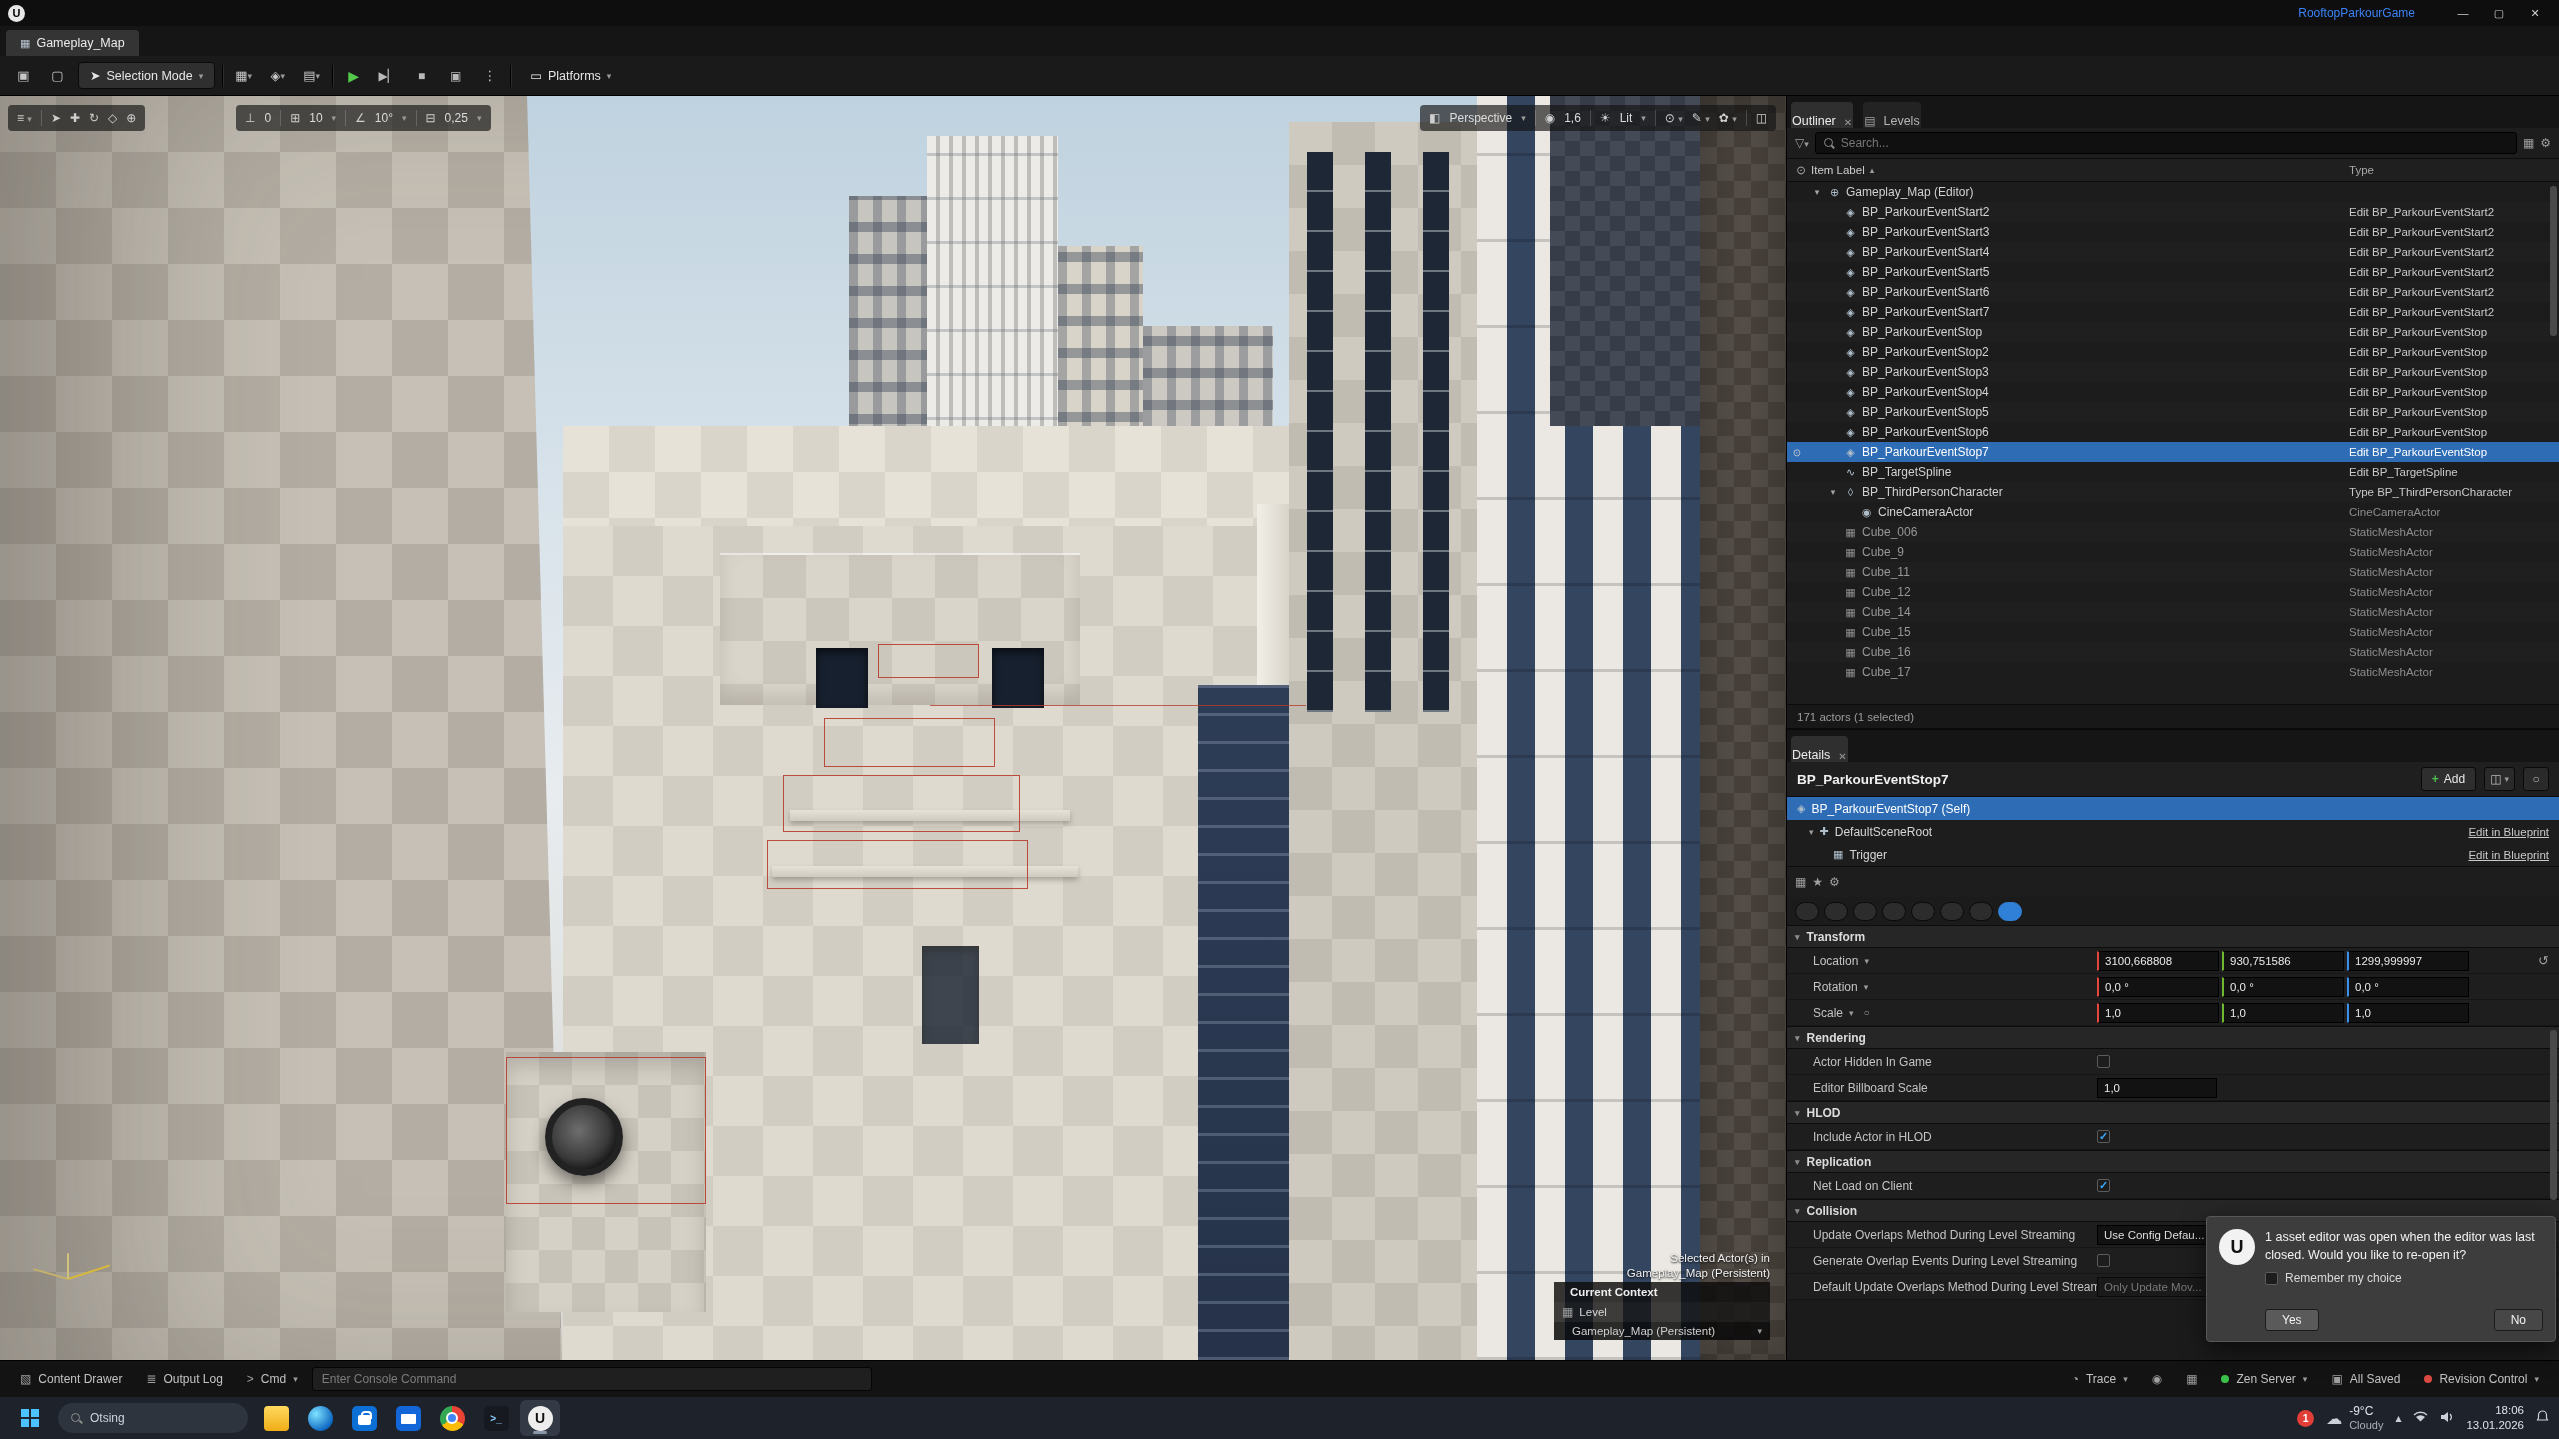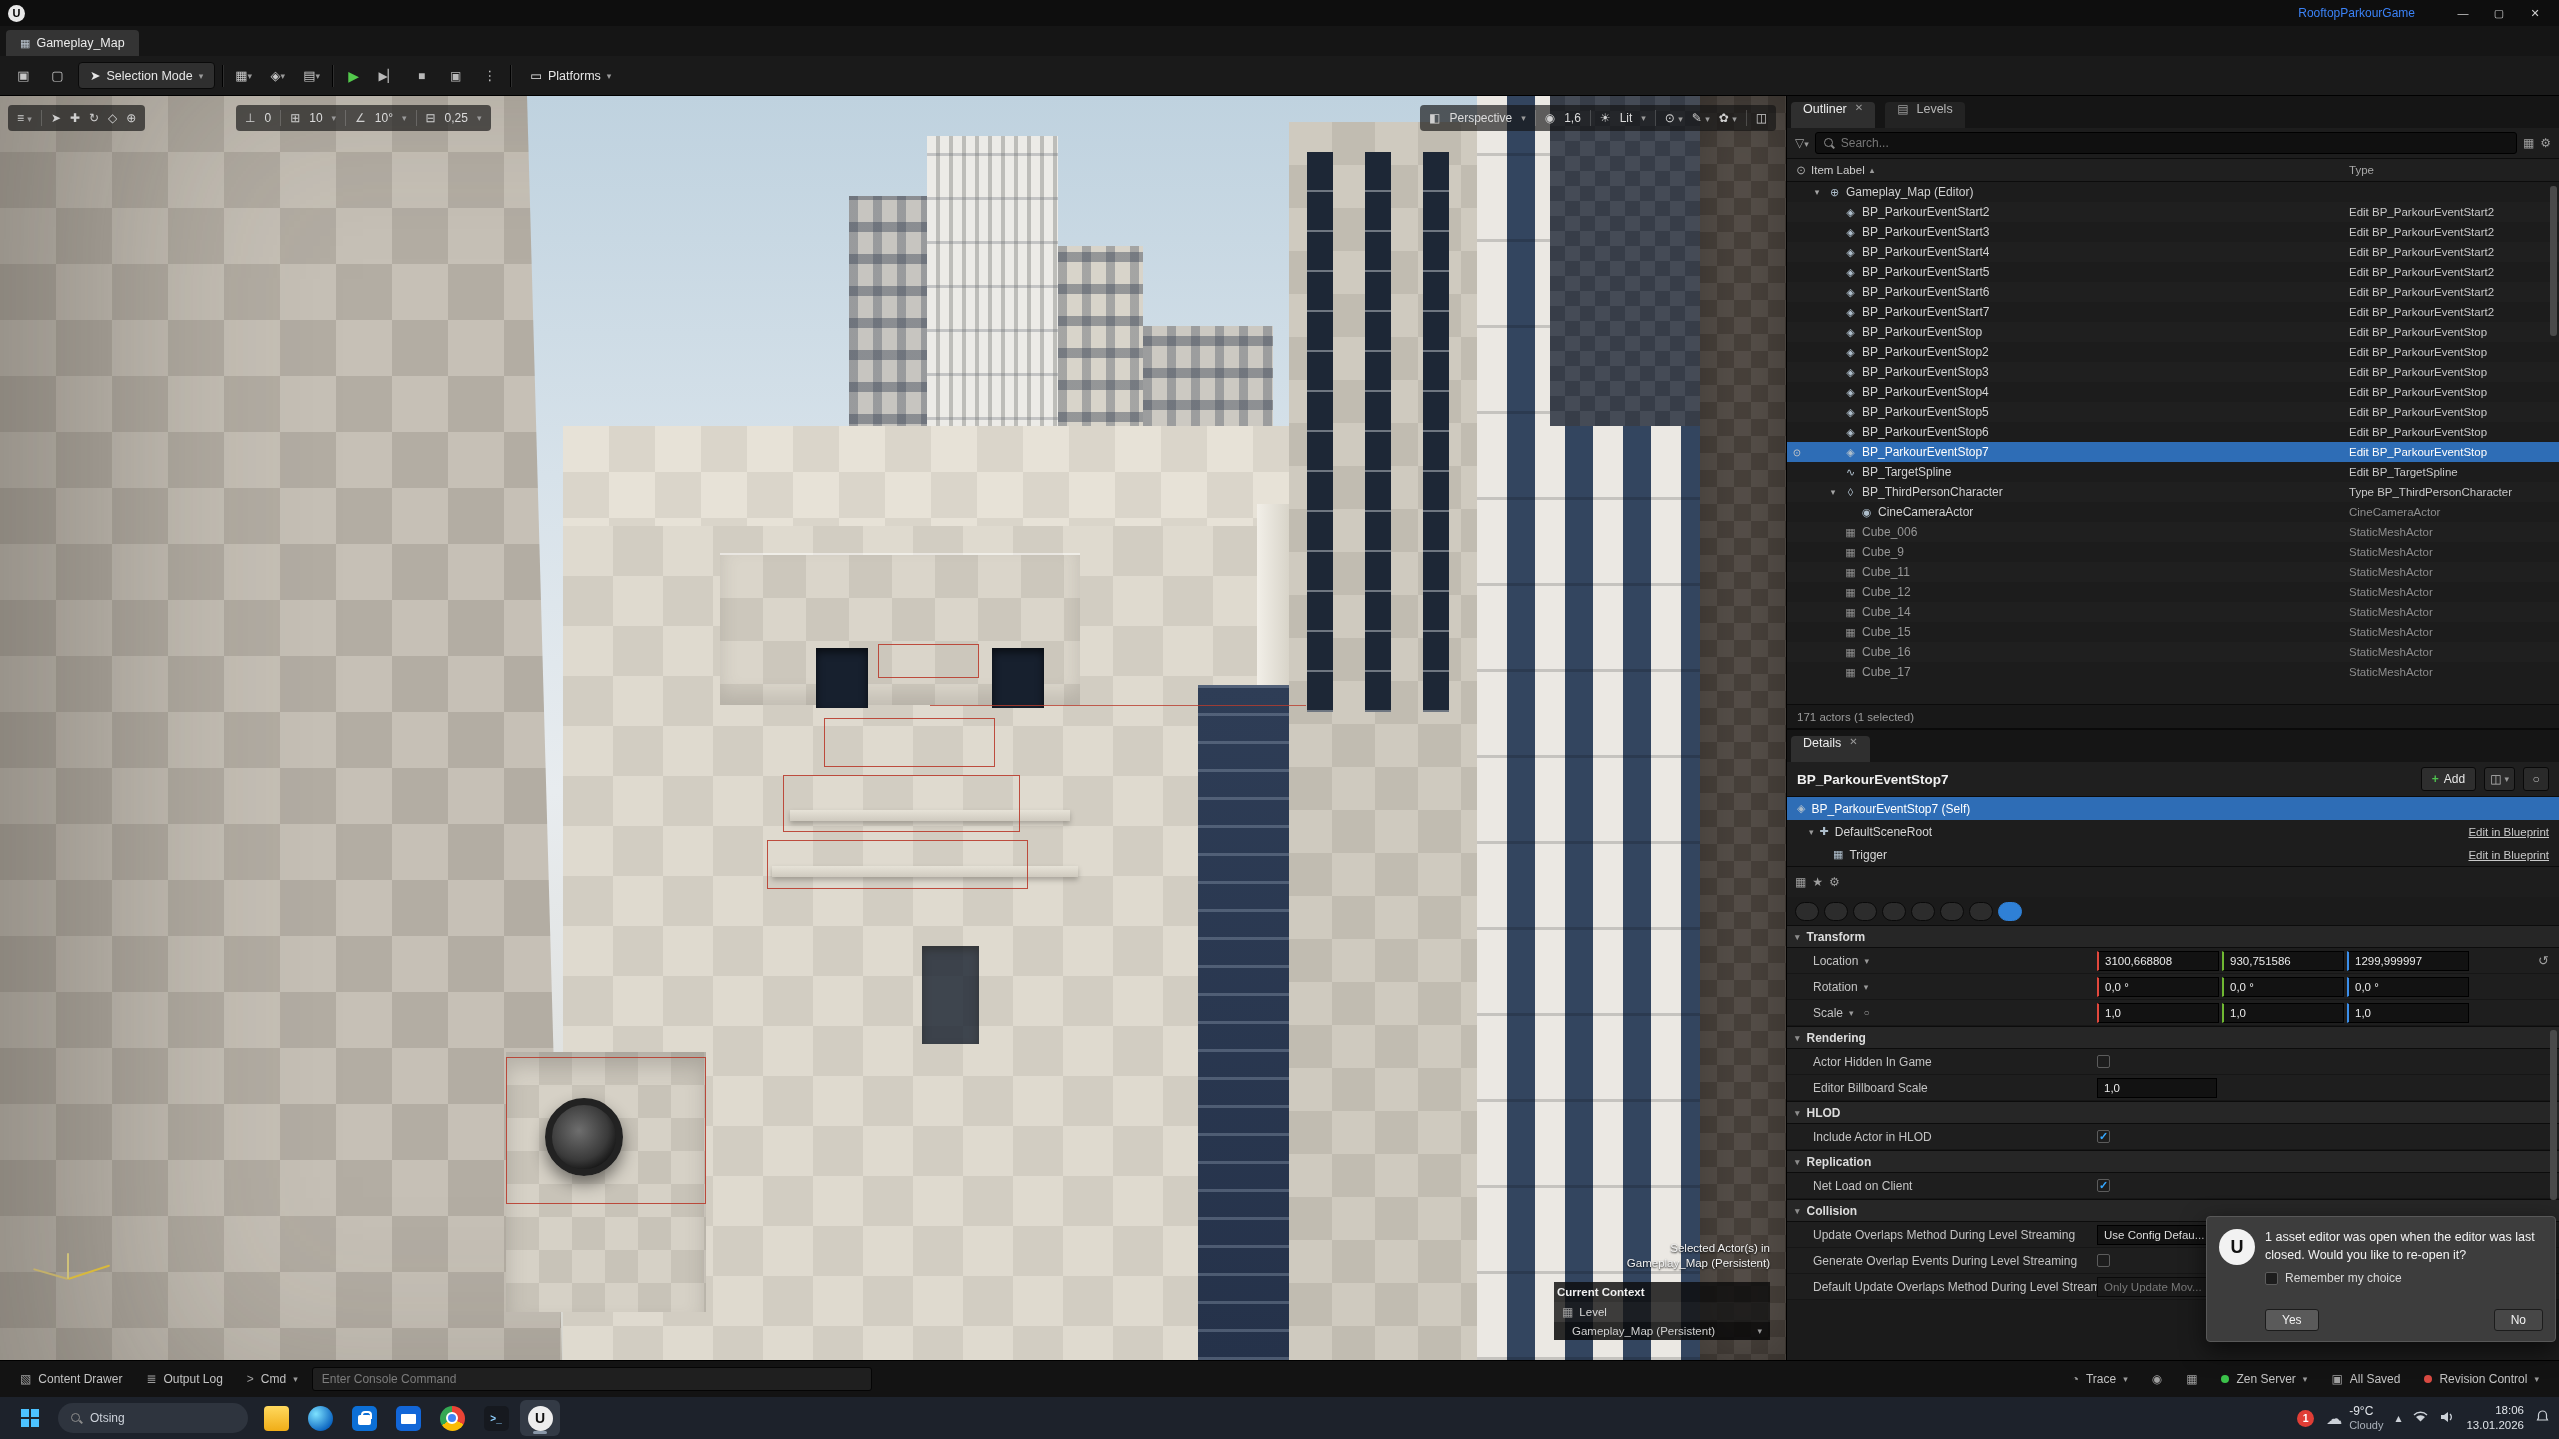--- a/index.html
+++ b/index.html
@@ -49,33 +49,33 @@
 .wire-line{position:absolute;background:rgba(185,60,45,.8)}
 .cyl{position:absolute;border-radius:50%;background:radial-gradient(circle at 42% 40%,#6e6e6e,#3a3a3a 55%,#141414 78%);border:7px solid #222;box-shadow:0 8px 16px rgba(0,0,0,.45)}
 .ledge{position:absolute;background:linear-gradient(180deg,#e6e2d7,#cfcabf);box-shadow:0 3px 5px rgba(70,65,60,.35)}
 
 .vp-pill{position:absolute;top:9px;height:26px;display:flex;align-items:center;gap:9px;background:rgba(20,20,20,.66);border-radius:4px;padding:0 9px;color:#dcdcdc;font-size:12px;z-index:5;white-space:nowrap}
 .vp-ic{font-size:12px;color:#cfcfcf}
 .vp-sep{width:1px;height:16px;background:rgba(255,255,255,.18)}
 
 #vp-overlay{position:absolute;right:16px;bottom:20px;width:216px;z-index:5;font-size:11.5px}
 .sel-line{text-align:right;color:#f2f2f2;text-shadow:0 1px 2px #000;line-height:1.35}
-.ctx-head{margin-top:10px;background:rgba(12,12,12,.82);padding:4px 3px;font-weight:bold;color:#efefef}
+.ctx-head{margin-top:0;background:rgba(12,12,12,.82);padding:4px 16px;font-weight:bold;color:#efefef}
 .ctx-row{background:rgba(22,22,22,.82);padding:3px 8px;display:flex;align-items:center;gap:6px;color:#d8d8d8}
 .ctx-val{background:rgba(8,8,8,.85);padding:3px 8px 3px 18px;display:flex;align-items:center;gap:6px;color:#cfcfcf}
 .ctx-val .caret{margin-left:auto}
 
 #gizmo{position:absolute;left:34px;bottom:52px;width:90px;height:70px;z-index:5}
 .ax{position:absolute;height:2px;border-radius:1px;transform-origin:left center}
 
 #rightpanel{position:absolute;left:1786px;top:0;width:773px;height:1264px;background:#1b1b1b;border-left:1px solid #000;display:flex;flex-direction:column}
 
 #outliner{height:634px;display:flex;flex-direction:column;position:relative;border-bottom:2px solid #0a0a0a}
 .pane-tabbar{height:32px;background:#151515;display:flex;align-items:flex-end;gap:10px;padding:0 4px}
-.pane-tab{height:26px;background:#2f2f2f;border-radius:4px 4px 0 0;display:flex;align-items:flex-start;gap:8px;padding:0 12px;color:#ececec;font-size:12.5px}
+.pane-tab{height:26px;background:#2f2f2f;border-radius:4px 4px 0 0;display:flex;align-items:flex-end;gap:8px;padding:0 1px;color:#ececec;font-size:12.5px}
 .pane-tab .x{color:#9a9a9a;font-size:10px}
 .pane-tab.bg{background:#232323;color:#b5b5b5}
 .searchrow{height:30px;display:flex;align-items:center;gap:6px;padding:0 8px;background:#1d1d1d}
 .searchbox{flex:1;height:22px;background:#101010;border:1px solid #000;border-radius:3px;color:#ddd;display:flex;align-items:center;gap:6px;padding:0 7px}
 .searchbox input{flex:1;background:transparent;border:none;outline:none;color:#ddd;font-family:"Liberation Sans",sans-serif;font-size:12px}
 .searchbox input::placeholder{color:#777}
 .mag{position:relative;width:12px;height:12px;display:inline-block;flex:none}
 .mag::before{content:"";position:absolute;left:1px;top:1px;width:7px;height:7px;border:1.5px solid #8b8b8b;border-radius:50%}
 .mag::after{content:"";position:absolute;left:8.5px;top:8.5px;width:4px;height:1.5px;background:#8b8b8b;transform:rotate(45deg)}
 .sm-ic{color:#9f9f9f;font-size:12px;flex:none}

